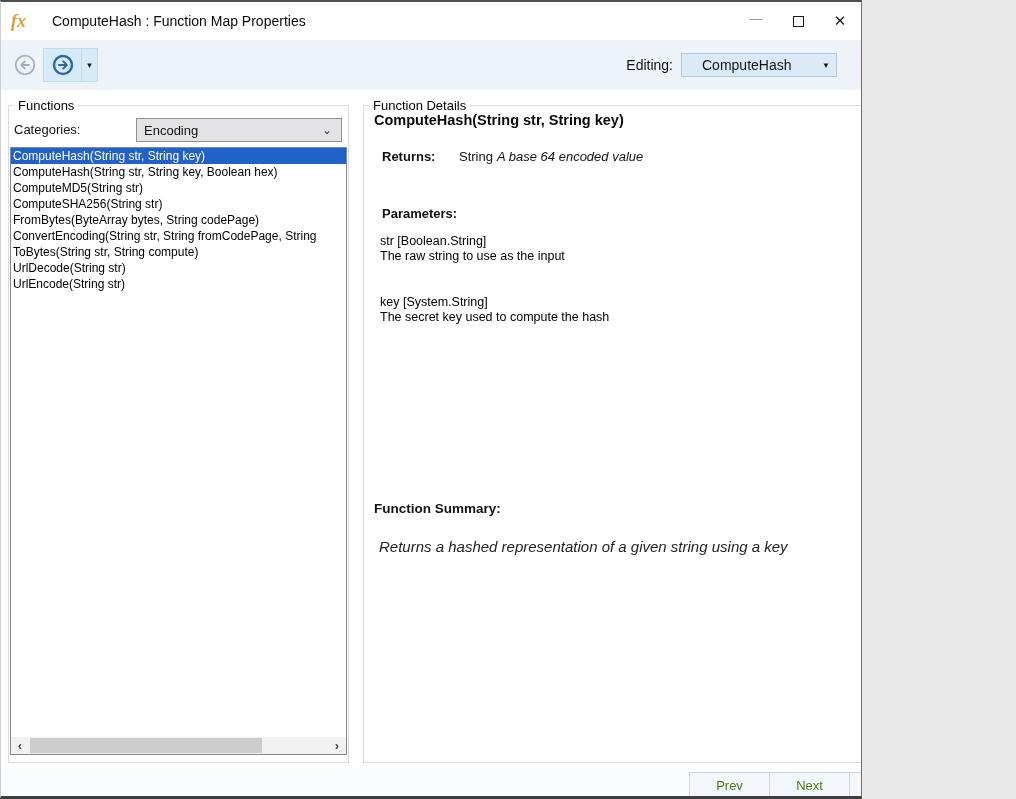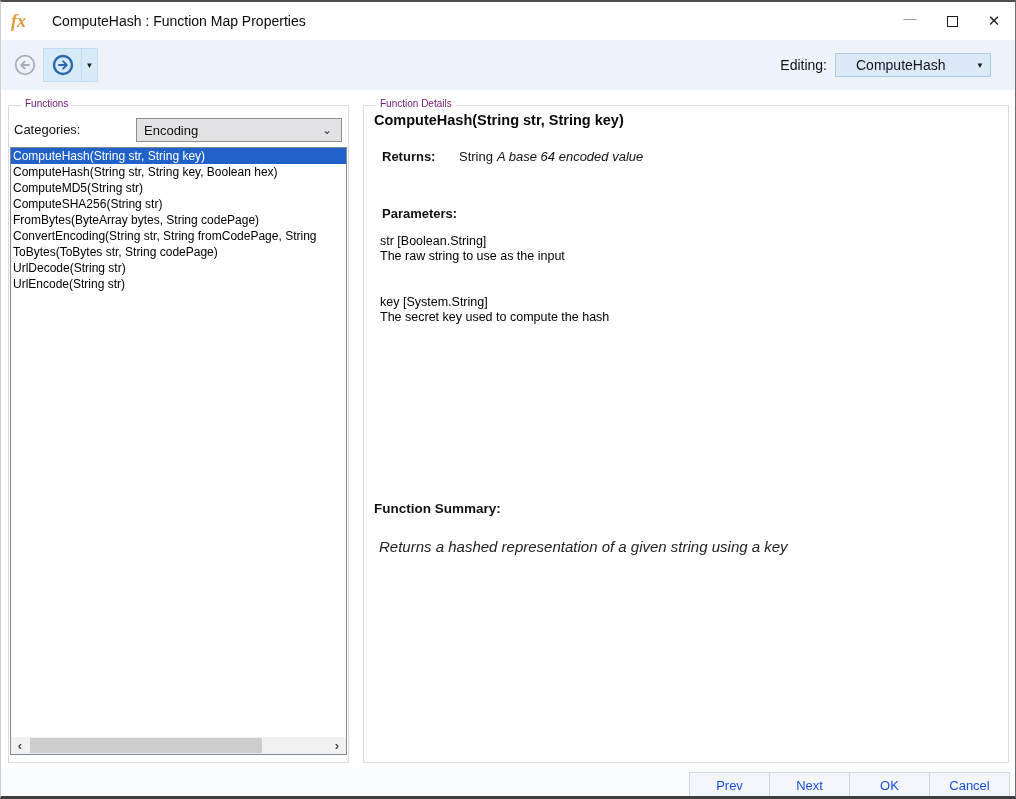--- a/index.html
+++ b/index.html
@@ -1,18 +1,18 @@
 <!DOCTYPE html>
 <html><head>
 <meta charset="utf-8">
 <style>
   html,body{margin:0;padding:0;background:#e8e8e8;}
   *{box-sizing:border-box;}
   .window{
-    position:relative;width:1016px;height:799px;background:#fff;
+    position:relative;width:862px;height:799px;background:#fff;
     font-family:"Liberation Sans",sans-serif;color:#111;overflow:hidden;
     border-top:2px solid #4f4f4f;border-bottom:3px solid #3f3f3f;
     border-left:1px solid #cfcfcf;border-right:1px solid #6f6f6f;
   }
   
   .titlebar{position:absolute;top:0;left:0;right:0;height:38px;background:#fff;display:flex;align-items:center;}
   .app-icon{margin-left:10px;font-family:"Liberation Serif",serif;font-style:italic;font-weight:bold;font-size:18px;color:#DD9A3C;line-height:1;}
   .title-text{margin-left:26px;font-size:14px;color:#0a0a0a;}
   .win-controls{margin-left:auto;display:flex;height:100%;}
   .win-btn{width:42px;display:flex;align-items:center;justify-content:center;cursor:default;}
@@ -25,21 +25,21 @@
   .nav-forward-group{margin-left:7px;display:flex;align-items:stretch;background:#D7EAF8;border:1px solid #C2DBF0;height:34px;}
   .nav-forward-main{width:37px;display:flex;align-items:center;justify-content:center;}
   .nav-divider{width:1px;background:#C2DBF0;}
   .nav-caret-zone{width:15px;display:flex;align-items:center;justify-content:center;font-size:8px;color:#1a1a1a;}
   .editing-wrap{margin-left:auto;display:flex;align-items:center;margin-right:24px;}
   .editing-label{font-size:14px;margin-right:8px;}
   .editing-combo{width:156px;height:24px;background:#DCE9F6;border:1px solid #AEC9E3;display:flex;align-items:center;padding-left:20px;font-size:14px;color:#14141f;}
   .editing-combo .caret{margin-left:auto;margin-right:6px;font-size:8px;color:#1a1a1a;}
   
   .group{position:absolute;border:1px solid #DBDBDB;background:#fff;}
-  .group-label{position:absolute;top:-8px;left:12px;background:#fff;padding:0 4px;font-size:10px;color:#701a75;}
+  .group-label{position:absolute;top:-8px;left:5px;background:#fff;padding:0 4px;font-size:13px;color:#000000;}
   .group-functions{left:7px;top:103px;width:341px;height:658px;}
   .group-details{left:362px;top:103px;width:646px;height:658px;}
   
   .categories-label{position:absolute;left:5px;top:16px;font-size:13px;}
   .categories-combo{position:absolute;left:127px;top:12px;width:206px;height:24px;background:#E3E3E5;border:1px solid #8F8F8F;display:flex;align-items:center;padding-left:7px;font-size:13px;}
   .categories-combo .caret{margin-left:auto;margin-right:9px;font-size:12px;color:#3a3a3a;line-height:0;}
   .listbox{position:absolute;left:1px;top:41px;width:337px;height:608px;border:1px solid #7E8A95;background:#fff;overflow:hidden;}
   .list-item{height:16px;line-height:16px;font-size:12px;padding-left:2px;white-space:nowrap;overflow:hidden;color:#000;}
   .list-item.selected{background:#2062C9;color:#fff;}
   .hscroll{position:absolute;left:0;right:0;bottom:0;height:17px;background:#F1F1F1;display:flex;align-items:center;justify-content:space-between;}
@@ -53,21 +53,21 @@
   .fd-returns .dsc{font-style:italic;}
   .fd-params-label{position:absolute;left:18px;top:100px;font-weight:bold;font-size:13px;}
   .fd-param{position:absolute;left:16px;font-size:12.5px;line-height:15px;color:#000;}
   .fd-param-1{top:128px;}
   .fd-param-2{top:189px;}
   .fd-summary-label{position:absolute;left:10px;top:395px;font-weight:bold;font-size:13.5px;}
   .fd-summary{position:absolute;left:15px;top:432px;font-style:italic;font-size:15px;color:#222;}
   
   .footer{position:absolute;left:0;right:0;top:766px;height:31px;background:#FBFCFE;}
   .footer-buttons{position:absolute;left:689px;top:770px;display:flex;}
-  .btn{width:81px;height:27px;background:#F3F6FA;border:1px solid #D0D7DD;display:flex;align-items:center;justify-content:center;font-size:13px;color:#1d4ed8;margin-left:-1px;cursor:default;}
+  .btn{width:81px;height:27px;background:#F3F6FA;border:1px solid #D0D7DD;display:flex;align-items:center;justify-content:center;font-size:13px;color:#4d7c0f;margin-left:-1px;cursor:default;}
 </style>
 </head>
 <body>
 
 <div class="window">
 
   <div class="titlebar">
     <span class="app-icon">fx</span>
     <span class="title-text">ComputeHash : Function Map Properties</span>
     <div class="win-controls">
@@ -116,21 +116,21 @@
       <span>Encoding</span>
       <span class="caret">⌄</span>
     </div>
     <div class="listbox">
       <div class="list-item selected">ComputeHash(String str, String key)</div>
       <div class="list-item">ComputeHash(String str, String key, Boolean hex)</div>
       <div class="list-item">ComputeMD5(String str)</div>
       <div class="list-item">ComputeSHA256(String str)</div>
       <div class="list-item">FromBytes(ByteArray bytes, String codePage)</div>
       <div class="list-item">ConvertEncoding(String str, String fromCodePage, String</div>
-      <div class="list-item">ToBytes(ToBytes str, String codePage)</div>
+      <div class="list-item">ToBytes(String str, String compute)</div>
       <div class="list-item">UrlDecode(String str)</div>
       <div class="list-item">UrlEncode(String str)</div>
       <div class="hscroll">
         <span class="arrow">‹</span>
         <span class="thumb"></span>
         <span class="arrow">›</span>
       </div>
     </div>
   </div>
 

